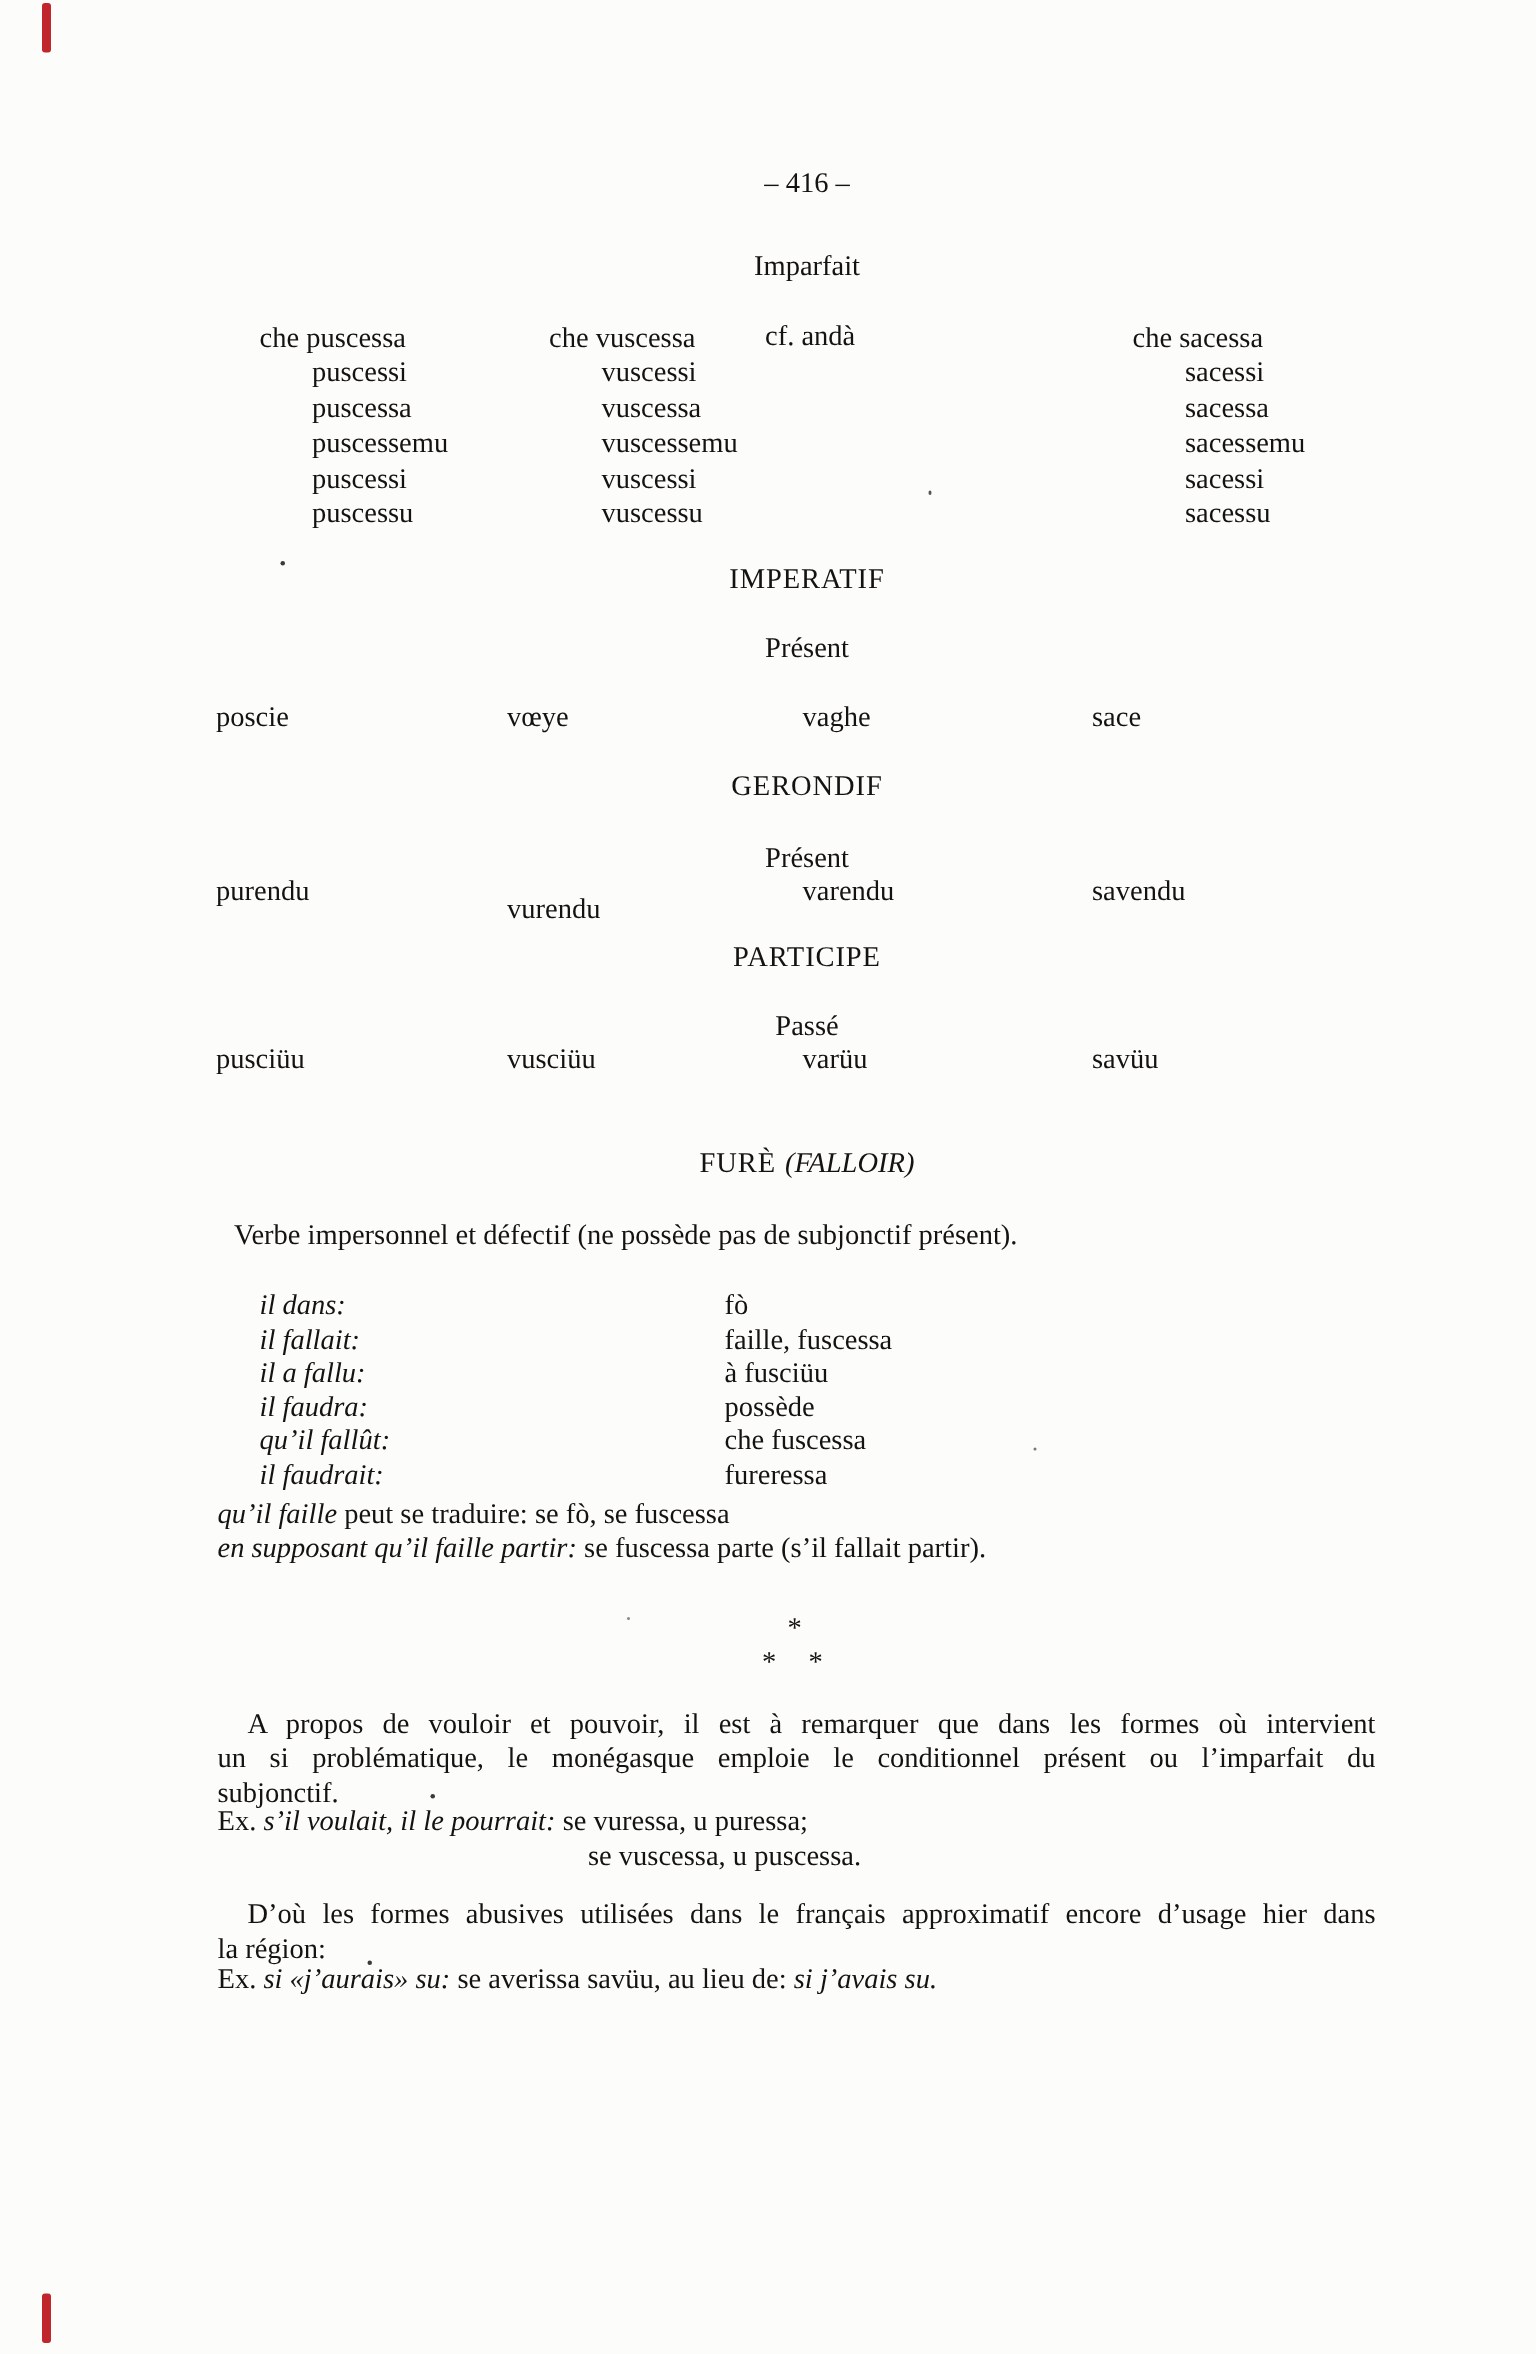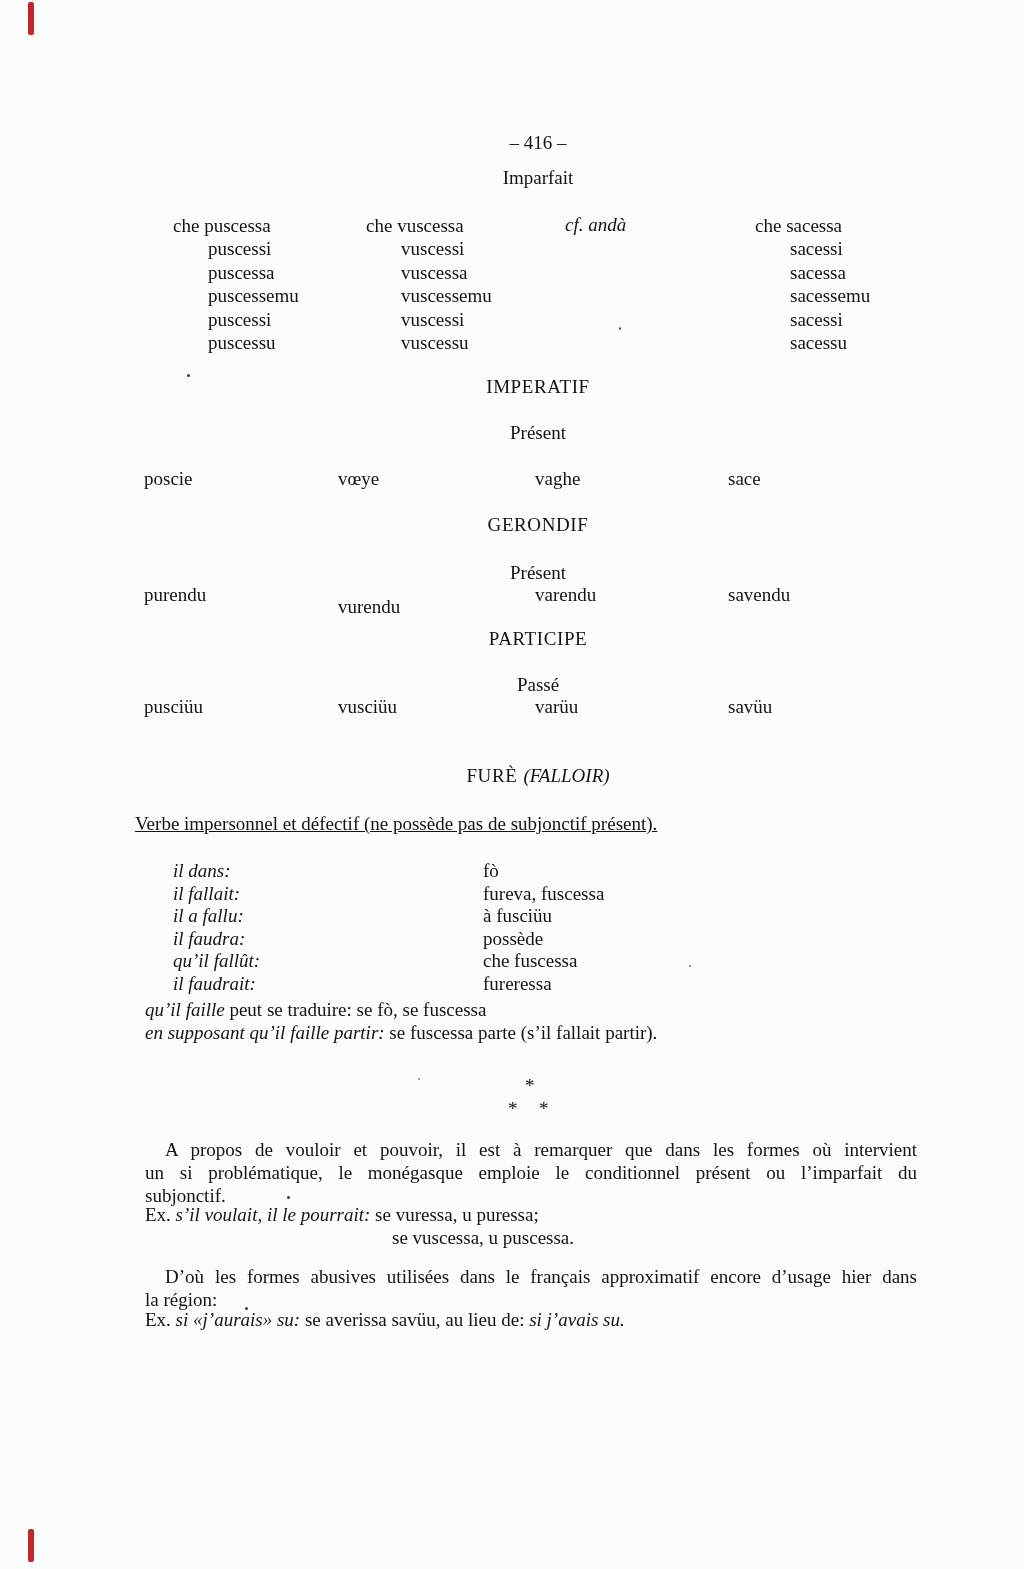--- a/index.html
+++ b/index.html
@@ -44,21 +44,21 @@
   .speck { position: absolute; border-radius: 50%; background: #3a3a3a; }
 </style>
 </head>
 <body>
 
 <div class="page">
 
   <div class="edge-mark" style="top:2px;"></div>
   <div class="edge-mark" style="top:1529px;"></div>
 
-  <div class="t center" style="top:132px;font-family:Liberation Serif, serif;">– 416 –</div>
+  <div class="t center" style="top:112px;font-family:Liberation Serif, serif;">– 416 –</div>
 
   <div class="t center" style="top:167px;">Imparfait</div>
 
   <div class="col" style="top:214px; left:145px;">
     <div class="tl"><span>che</span> <span>puscessa</span></div>
     <div class="tl ind">puscessi</div>
     <div class="tl ind">puscessa</div>
     <div class="tl ind">puscessemu</div>
     <div class="tl ind">puscessi</div>
     <div class="tl ind">puscessu</div>
@@ -66,21 +66,21 @@
 
   <div class="col" style="top:214px; left:338px;">
     <div class="tl"><span>che</span> <span>vuscessa</span></div>
     <div class="tl ind">vuscessi</div>
     <div class="tl ind">vuscessa</div>
     <div class="tl ind">vuscessemu</div>
     <div class="tl ind">vuscessi</div>
     <div class="tl ind">vuscessu</div>
   </div>
 
-  <div class="t" style="top:214px; left:565px;font-style:italic;">cf. andà</div>
+  <div class="t" style="top:214px; left:510px;">cf. andà</div>
 
   <div class="col" style="top:214px; left:727px;">
     <div class="tl"><span>che</span> <span>sacessa</span></div>
     <div class="tl ind">sacessi</div>
     <div class="tl ind">sacessa</div>
     <div class="tl ind">sacessemu</div>
     <div class="tl ind">sacessi</div>
     <div class="tl ind">sacessu</div>
   </div>
 
@@ -102,25 +102,25 @@
   <div class="t center" style="top:674px;">Passé</div>
   <span class="t" style="top:696px; left:144px;">pusciüu</span>
   <span class="t" style="top:696px; left:338px;">vusciüu</span>
   <span class="t" style="top:696px; left:535px;">varüu</span>
   <span class="t" style="top:696px; left:728px;font-family:Liberation Serif, serif;">savüu</span>
 
   <div class="t center" style="top:765px;">
     <span class="caps">FURÈ</span><i class="sp-before">(FALLOIR)</i>
   </div>
 
-  <div class="t" style="top:813px; left:135px;text-decoration:underline;">Verbe impersonnel et défectif (ne possède pas de subjonctif présent).</div>
+  <div class="t" style="top:813px; left:156px;">Verbe impersonnel et défectif (ne possède pas de subjonctif présent).</div>
 
   <div class="col" style="top:860px; left:145px; width:600px;">
     <div class="frow"><i class="flabel">il dans:</i><span class="fvalue">fò</span></div>
-    <div class="frow"><i class="flabel">il fallait:</i><span class="fvalue">fureva, fuscessa</span></div>
+    <div class="frow"><i class="flabel">il fallait:</i><span class="fvalue">faille, fuscessa</span></div>
     <div class="frow"><i class="flabel">il a fallu:</i><span class="fvalue">à fusciüu</span></div>
     <div class="frow"><i class="flabel">il faudra:</i><span class="fvalue">possède</span></div>
     <div class="frow"><i class="flabel">qu’il fallût:</i><span class="fvalue">che fuscessa</span></div>
     <div class="frow"><i class="flabel">il faudrait:</i><span class="fvalue">fureressa</span></div>
   </div>
 
   <div class="t" style="top:999px; left:145px;">
     <i>qu’il faille</i><span> peut se traduire: se fò, se fuscessa</span>
   </div>
   <div class="t" style="top:1022px; left:145px;">

